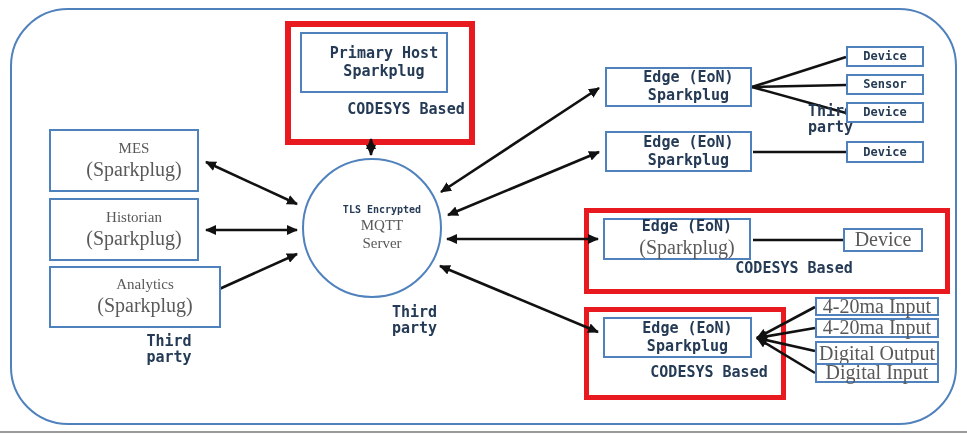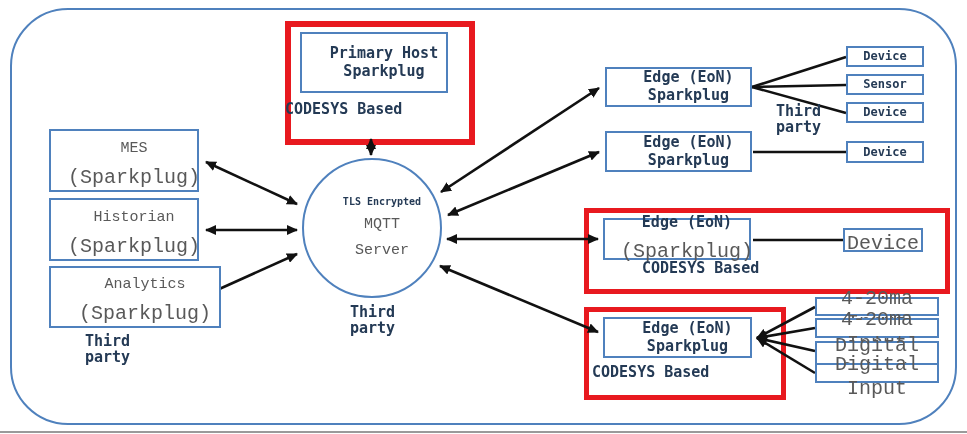--- a/index.html
+++ b/index.html
@@ -36,26 +36,26 @@
   .circle{
     position:absolute;background:#ffffff;border:2px solid var(--blue);
     border-radius:50%;
     display:flex;flex-direction:column;align-items:center;justify-content:center;
     text-align:center;box-sizing:border-box;line-height:1.2;
   }
   .navy-mono{
     font-family:"DejaVu Sans Mono",monospace;font-weight:bold;color:var(--navy);
   }
   .gray-sans{
-    font-family:Liberation Mono, monospace;color:var(--gray);font-weight:normal;margin-top:8px;
+    font-family:Liberation Serif, serif;color:var(--gray);font-weight:normal;
   }
   .caption{
-    position:absolute;text-align:left;
+    position:absolute;text-align:center;
     font-family:"DejaVu Sans Mono",monospace;font-weight:bold;color:var(--navy);
-    font-size:15px;line-height:1.05;
+    font-size:15px;line-height:1.05;margin-left:32px;
   }
   .fs15{font-size:15px;}
   .fs14{font-size:20px;}
   .fs12{font-size:12px;}
   svg.wires{position:absolute;left:0;top:0;width:967px;height:434px;}
   .block{display:block;padding-left:20px;}
 </style>
 </head>
 <body>
 

